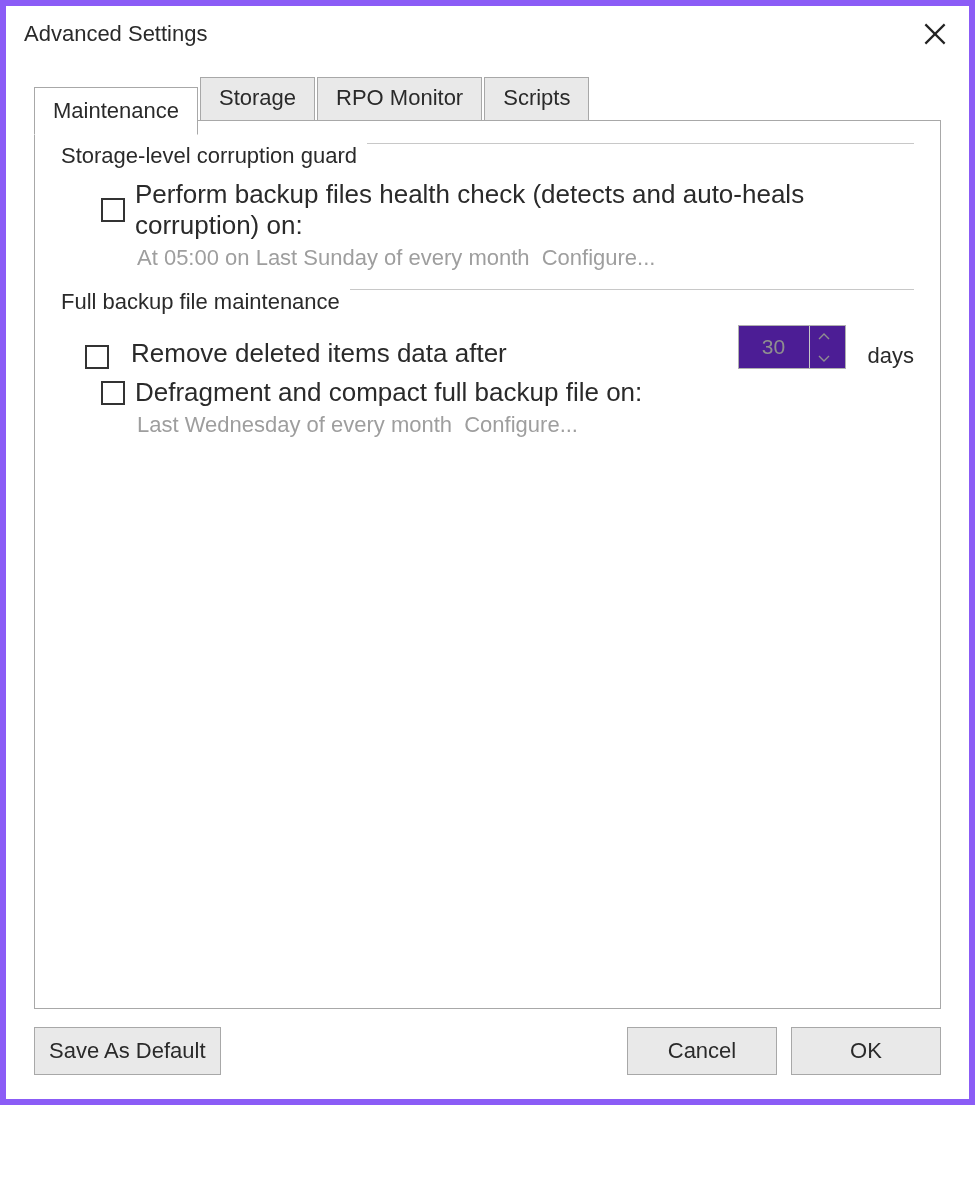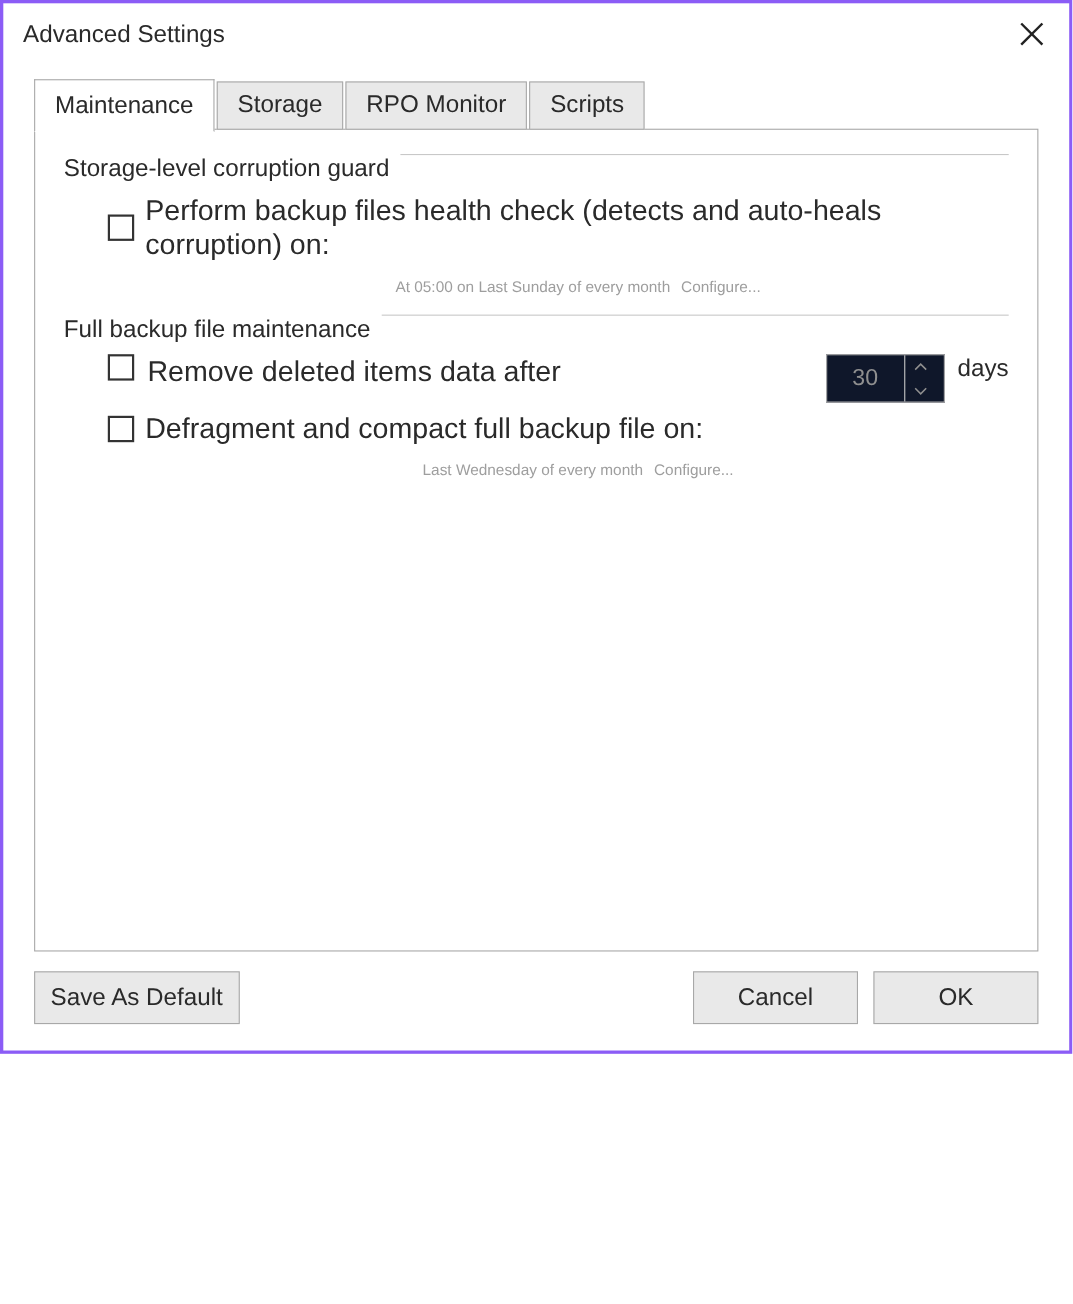--- a/index.html
+++ b/index.html
@@ -5,22 +5,22 @@
   * { box-sizing: border-box; }
   html, body {
     margin: 0; padding: 0;
     width: 975px; height: 1185px;
     font-family: "Segoe UI", Tahoma, sans-serif;
     font-size: 21px;
     color: #2a2a2a;
     background: #fff;
   }
   .window {
-    width: 975px; height: 958px;
-    border: 3px solid #8b5cf6;
+    width: 975px; height: 1105px;
+    border: 6px solid #8b5cf6;
     display: flex;
     flex-direction: column;
     background: #fff;
   }
   
   .titlebar {
     display: flex;
     align-items: center;
     justify-content: space-between;
     padding: 8px 14px 18px 18px;
@@ -51,21 +51,21 @@
     margin-right: 2px;
     position: relative;
     top: 1px;
     cursor: default;
   }
   .tab.active {
     background: #fff;
     border-bottom: 1px solid #fff;
     padding-top: 10px;
     padding-bottom: 10px;
-    top: 3px;
+    top: 15px;
   }
   
   .panel {
     border: 1px solid #a8a8a8;
     margin: 0 28px 18px 28px;
     flex: 1;
     padding: 22px 26px 20px 26px;
     position: relative;
     z-index: 1;
   }
@@ -99,44 +99,43 @@
     border: 2px solid #333;
     background: #fff;
     flex-shrink: 0;
   }
   .row-label {
     font-size: 26px;
     color: #2a2a2a;
   }
   .sub-row {
     margin-left: 76px;
-    margin-top: 14px;
-    font-size: 14px;
+    margin-top: 4px;
+    font-size: 22px;
     color: #9e9e9e;
-    text-align: center;
   }
   .sub-row .configure {
     margin-left: 6px;
   }
   .row-with-input {
     display: flex;
-    align-items: flex-start;
-    margin-left: 40px;
+    align-items: flex-end;
+    margin-left: 24px;
     margin-top: 10px;
-    gap: 12px;
+    gap: 22px;
   }
   .row-with-input .row-label {
     flex: 0 0 auto;
   }
   .spacer { flex: 1; }
   .spinner {
     display: flex;
     align-items: stretch;
     border: 1px solid #b0b0b0;
-    background: #0f172a;
+    background: #4c1d95;
     width: 108px;
     height: 44px;
   }
   .spinner input {
     border: none;
     background: transparent;
     width: 70px;
     text-align: center;
     font-size: 21px;
     color: #8f8f8f;

